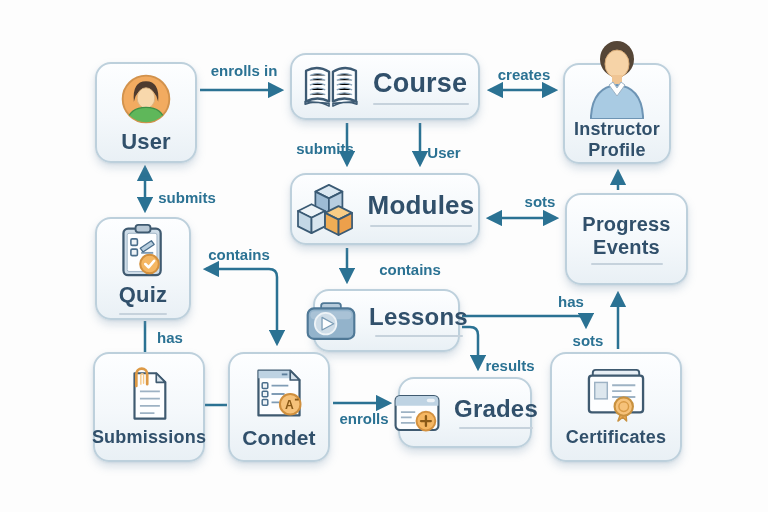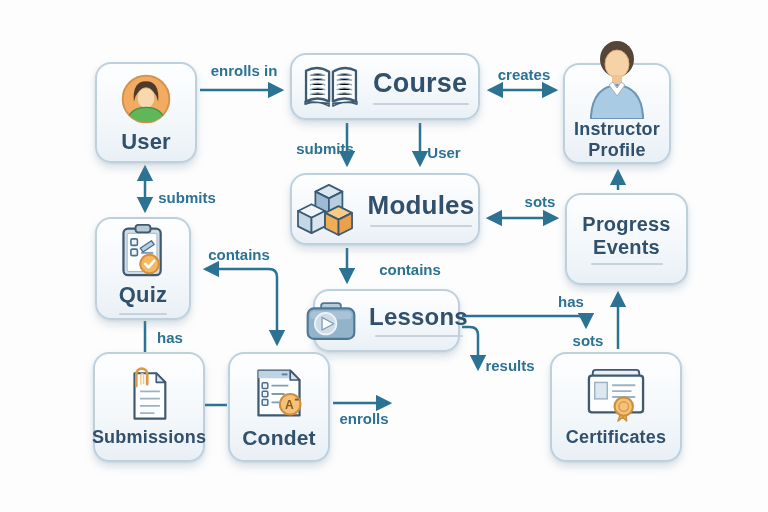--- a/index.html
+++ b/index.html
@@ -203,20 +203,38 @@
           <path d="M22,22 H40 M22,31 H36 M22,40 H30"></path>
         </g>
         <circle cx="42" cy="42" r="11" fill="#f6c27a" stroke="#cf8f3d" stroke-width="2.2"></circle>
         <text x="41" y="47" text-anchor="middle" font-family="Liberation Sans, sans-serif" font-size="13" font-weight="bold" fill="#8a5a17">A</text>
         <path d="M47,37 H51" stroke="#8a5a17" stroke-width="2"></path>
       </svg>
     </span>
     <div class="ttl" style="font-size:21px">Condet</div>
   </div>
 
+  <div class="node row" style="left:398px;top:377px;width:134px;height:71px">
+    <span class="icon">
+      <svg width="50" height="46" viewBox="0 0 56 50">
+        <rect x="4" y="6" width="48" height="38" rx="5" fill="#fdfeff" stroke="#3f5a70" stroke-width="2.4"></rect>
+        <path d="M4,17 V11 a5,5 0 0 1 5,-5 h38 a5,5 0 0 1 5,5 v6 Z" fill="#bed3e3"></path>
+        <rect x="39" y="9" width="9" height="4" rx="2" fill="#eef3f7"></rect>
+        <g stroke="#9db2c4" stroke-width="2">
+          <path d="M10,24 H26 M10,30 H22 M10,36 H26"></path>
+        </g>
+        <circle cx="38" cy="34" r="10.5" fill="#f5b763" stroke="#d3913f" stroke-width="2.2"></circle>
+        <path d="M32.5,34 H43.5 M38,28.5 V39.5" stroke="#8a5a17" stroke-width="2.6" stroke-linecap="round"></path>
+      </svg>
+    </span>
+    <div class="tcol">
+      <div class="ttl" style="font-size:24px">Grades</div>
+      <div class="ul" style="width:74px"></div>
+    </div>
+  </div>
 
   <div class="node col" style="left:550px;top:352px;width:132px;height:110px">
     <span class="icon">
       <svg width="66" height="58" viewBox="0 0 68 60">
         <rect x="10" y="4" width="48" height="34" rx="3" fill="#e8eff5" stroke="#3f5a70" stroke-width="2"></rect>
         <rect x="6" y="10" width="56" height="38" rx="3" fill="#fdfeff" stroke="#3f5a70" stroke-width="2.4"></rect>
         <rect x="12" y="17" width="13" height="17" fill="#dde7ee" stroke="#9db2c4" stroke-width="1.5"></rect>
         <g stroke="#9db2c4" stroke-width="2">
           <path d="M30,20 H54 M30,26 H50 M30,32 H54"></path>
         </g>

